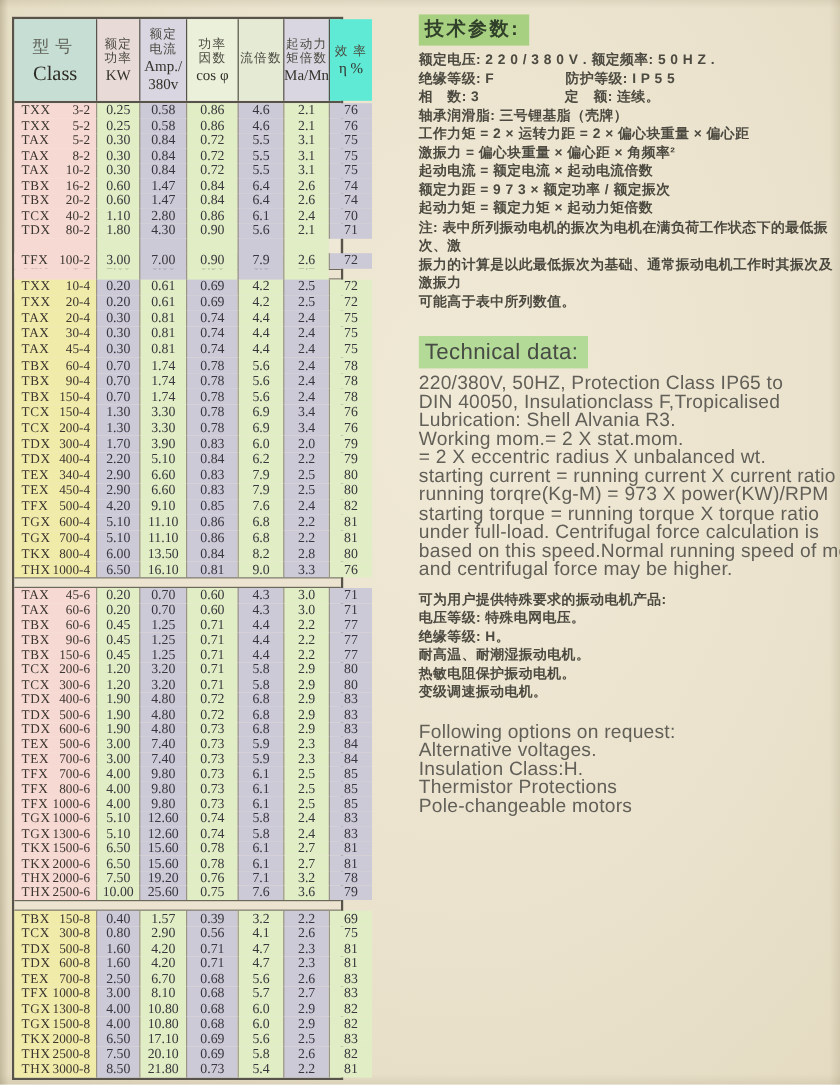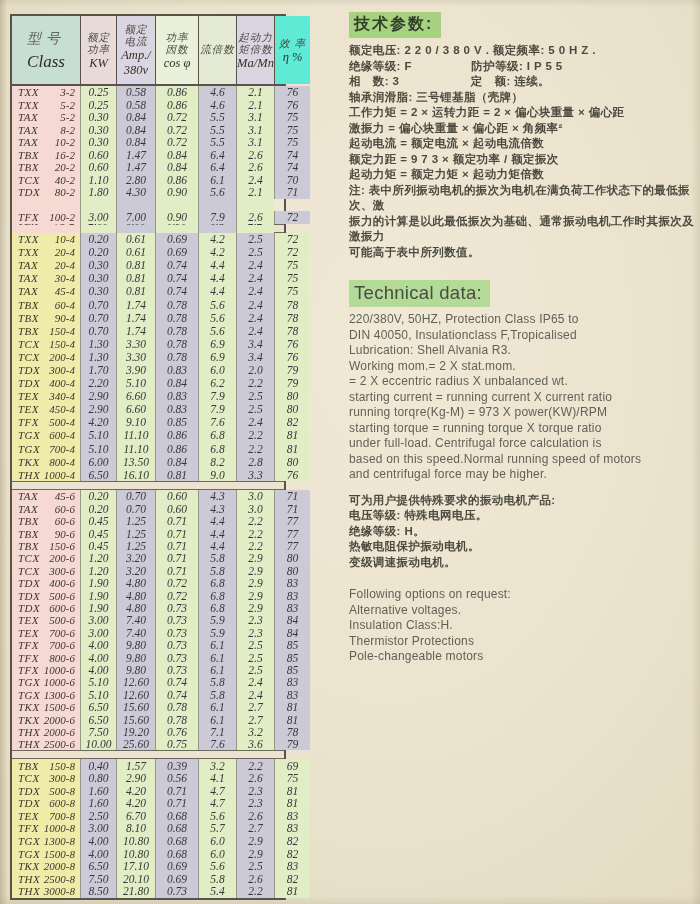--- a/index.html
+++ b/index.html
@@ -9,21 +9,21 @@
     background:radial-gradient(ellipse at 55% 38%, #f0e9d6 0%, #eae2cc 55%, #e2d9bf 100%);}
   .page::before{content:'';position:absolute;inset:0;pointer-events:none;
     background:
       linear-gradient(90deg, rgba(104,92,58,.25) 0, rgba(104,92,58,0) 7px),
       linear-gradient(270deg, rgba(104,92,58,.14) 0, rgba(104,92,58,0) 9px),
       linear-gradient(180deg, rgba(104,92,58,.10) 0, rgba(104,92,58,0) 7px),
       linear-gradient(0deg, rgba(104,92,58,.10) 0, rgba(104,92,58,0) 9px);}
 
   
   .table-wrap{position:absolute;left:10px;top:14px;width:276px;
-    border:2px solid #57534a;background:#efe8d6;box-sizing:border-box;font-style:italic;
+    border:2px solid #57534a;background:#efe8d6;box-sizing:border-box;
     --cols:68px 36px 39px 43px 38px 38px 36px;}
   .thead{display:grid;grid-template-columns:var(--cols);height:68px;
     border-bottom:2px solid #57534a;}
   .th{display:flex;flex-direction:column;justify-content:center;align-items:center;
     border-left:1px solid #57534a;overflow:hidden;}
   .th:first-child{border-left:none;}
   .hl-cn{font-size:10.5px;line-height:12px;color:#4a4a40;letter-spacing:1px;white-space:nowrap;}
   .hl-en{font-family:"Liberation Serif","DejaVu Serif",serif;font-size:12.5px;line-height:13px;
     margin-top:2px;color:#33312a;white-space:nowrap;}
   .th-big .hl-cn{font-size:14px;letter-spacing:5px;color:#5f6258;margin-bottom:9px;}
@@ -39,21 +39,21 @@
   .tnum{font-size:11px;}
   .gap{height:7px;background:#ece4d0;border-top:1px solid #6d685c;border-bottom:1px solid #6d685c;}
 
   
   .right{position:absolute;left:349px;top:12px;width:346px;}
   .hl-title{display:table;padding:2px 8px 3px 5px;margin:0 0 5px 0;}
   .cn-title{background:#a7d181;font-weight:bold;font-size:16px;letter-spacing:2px;color:#31402a;}
   .en-title{background:#b4da98;font-size:18.5px;color:#474b44;margin-top:20px;letter-spacing:.3px;}
   .ln-cn{font-size:11.5px;line-height:15.5px;color:#4c4a40;font-weight:600;letter-spacing:.4px;white-space:nowrap;}
   .note .ln-cn{white-space:normal;}
-  .ln-en{font-size:12px;line-height:15.5px;color:#615f58;letter-spacing:.2px;white-space:nowrap;}
+  .ln-en{font-size:16px;line-height:15.5px;color:#615f58;letter-spacing:.2px;white-space:nowrap;}
   .opts{margin-top:10px;}
   .opts2{margin-top:17px;}
 </style>
 </head>
 <body>
 
 <div class="page">
 
   <div class="table-wrap">
     <div class="thead" id="thead">
@@ -882,20 +882,21 @@
         <div class="ln-en">starting torque = running torque X torque ratio</div>
         <div class="ln-en">under full-load. Centrifugal force calculation is</div>
         <div class="ln-en">based on this speed.Normal running speed of motors</div>
         <div class="ln-en">and centrifugal force may be higher.</div>
       </div>
 
     <div class="opts">
         <div class="ln-cn">可为用户提供特殊要求的振动电机产品:</div>
         <div class="ln-cn">电压等级: 特殊电网电压。</div>
         <div class="ln-cn">绝缘等级: H。</div>
+        <div class="ln-cn">耐高温、耐潮湿振动电机。</div>
         <div class="ln-cn">热敏电阻保护振动电机。</div>
         <div class="ln-cn">变级调速振动电机。</div>
       </div>
 
     <div class="opts2">
         <div class="ln-en">Following options on request:</div>
         <div class="ln-en">Alternative voltages.</div>
         <div class="ln-en">Insulation Class:H.</div>
         <div class="ln-en">Thermistor Protections</div>
         <div class="ln-en">Pole-changeable motors</div>

